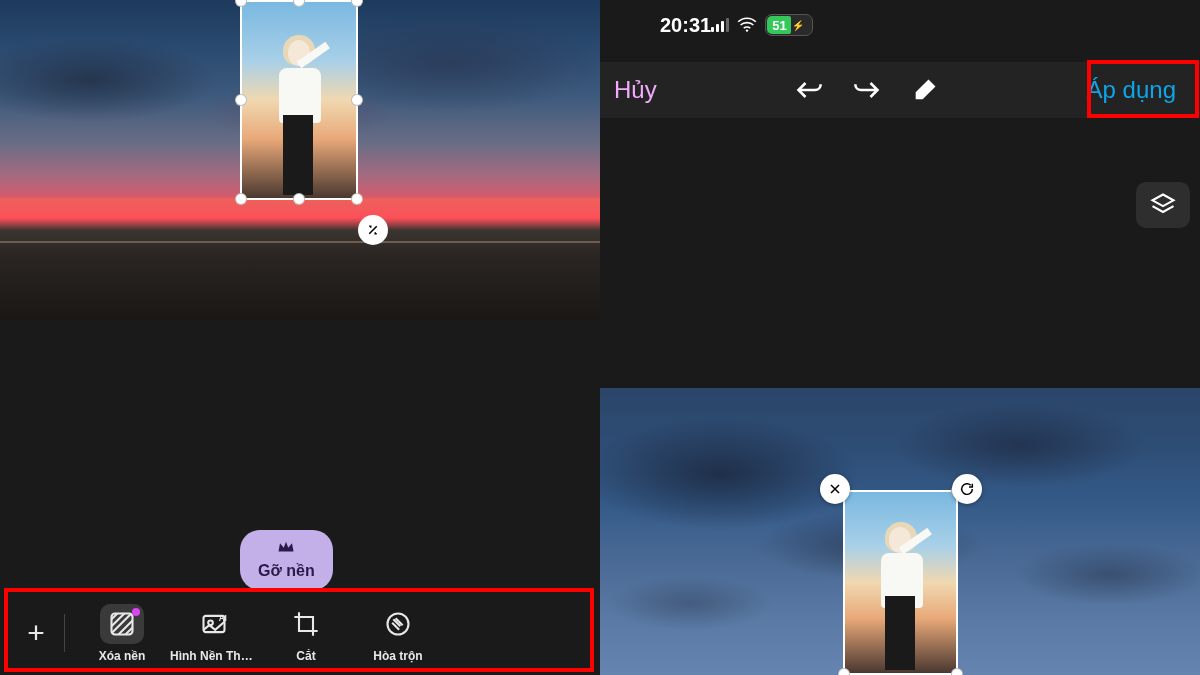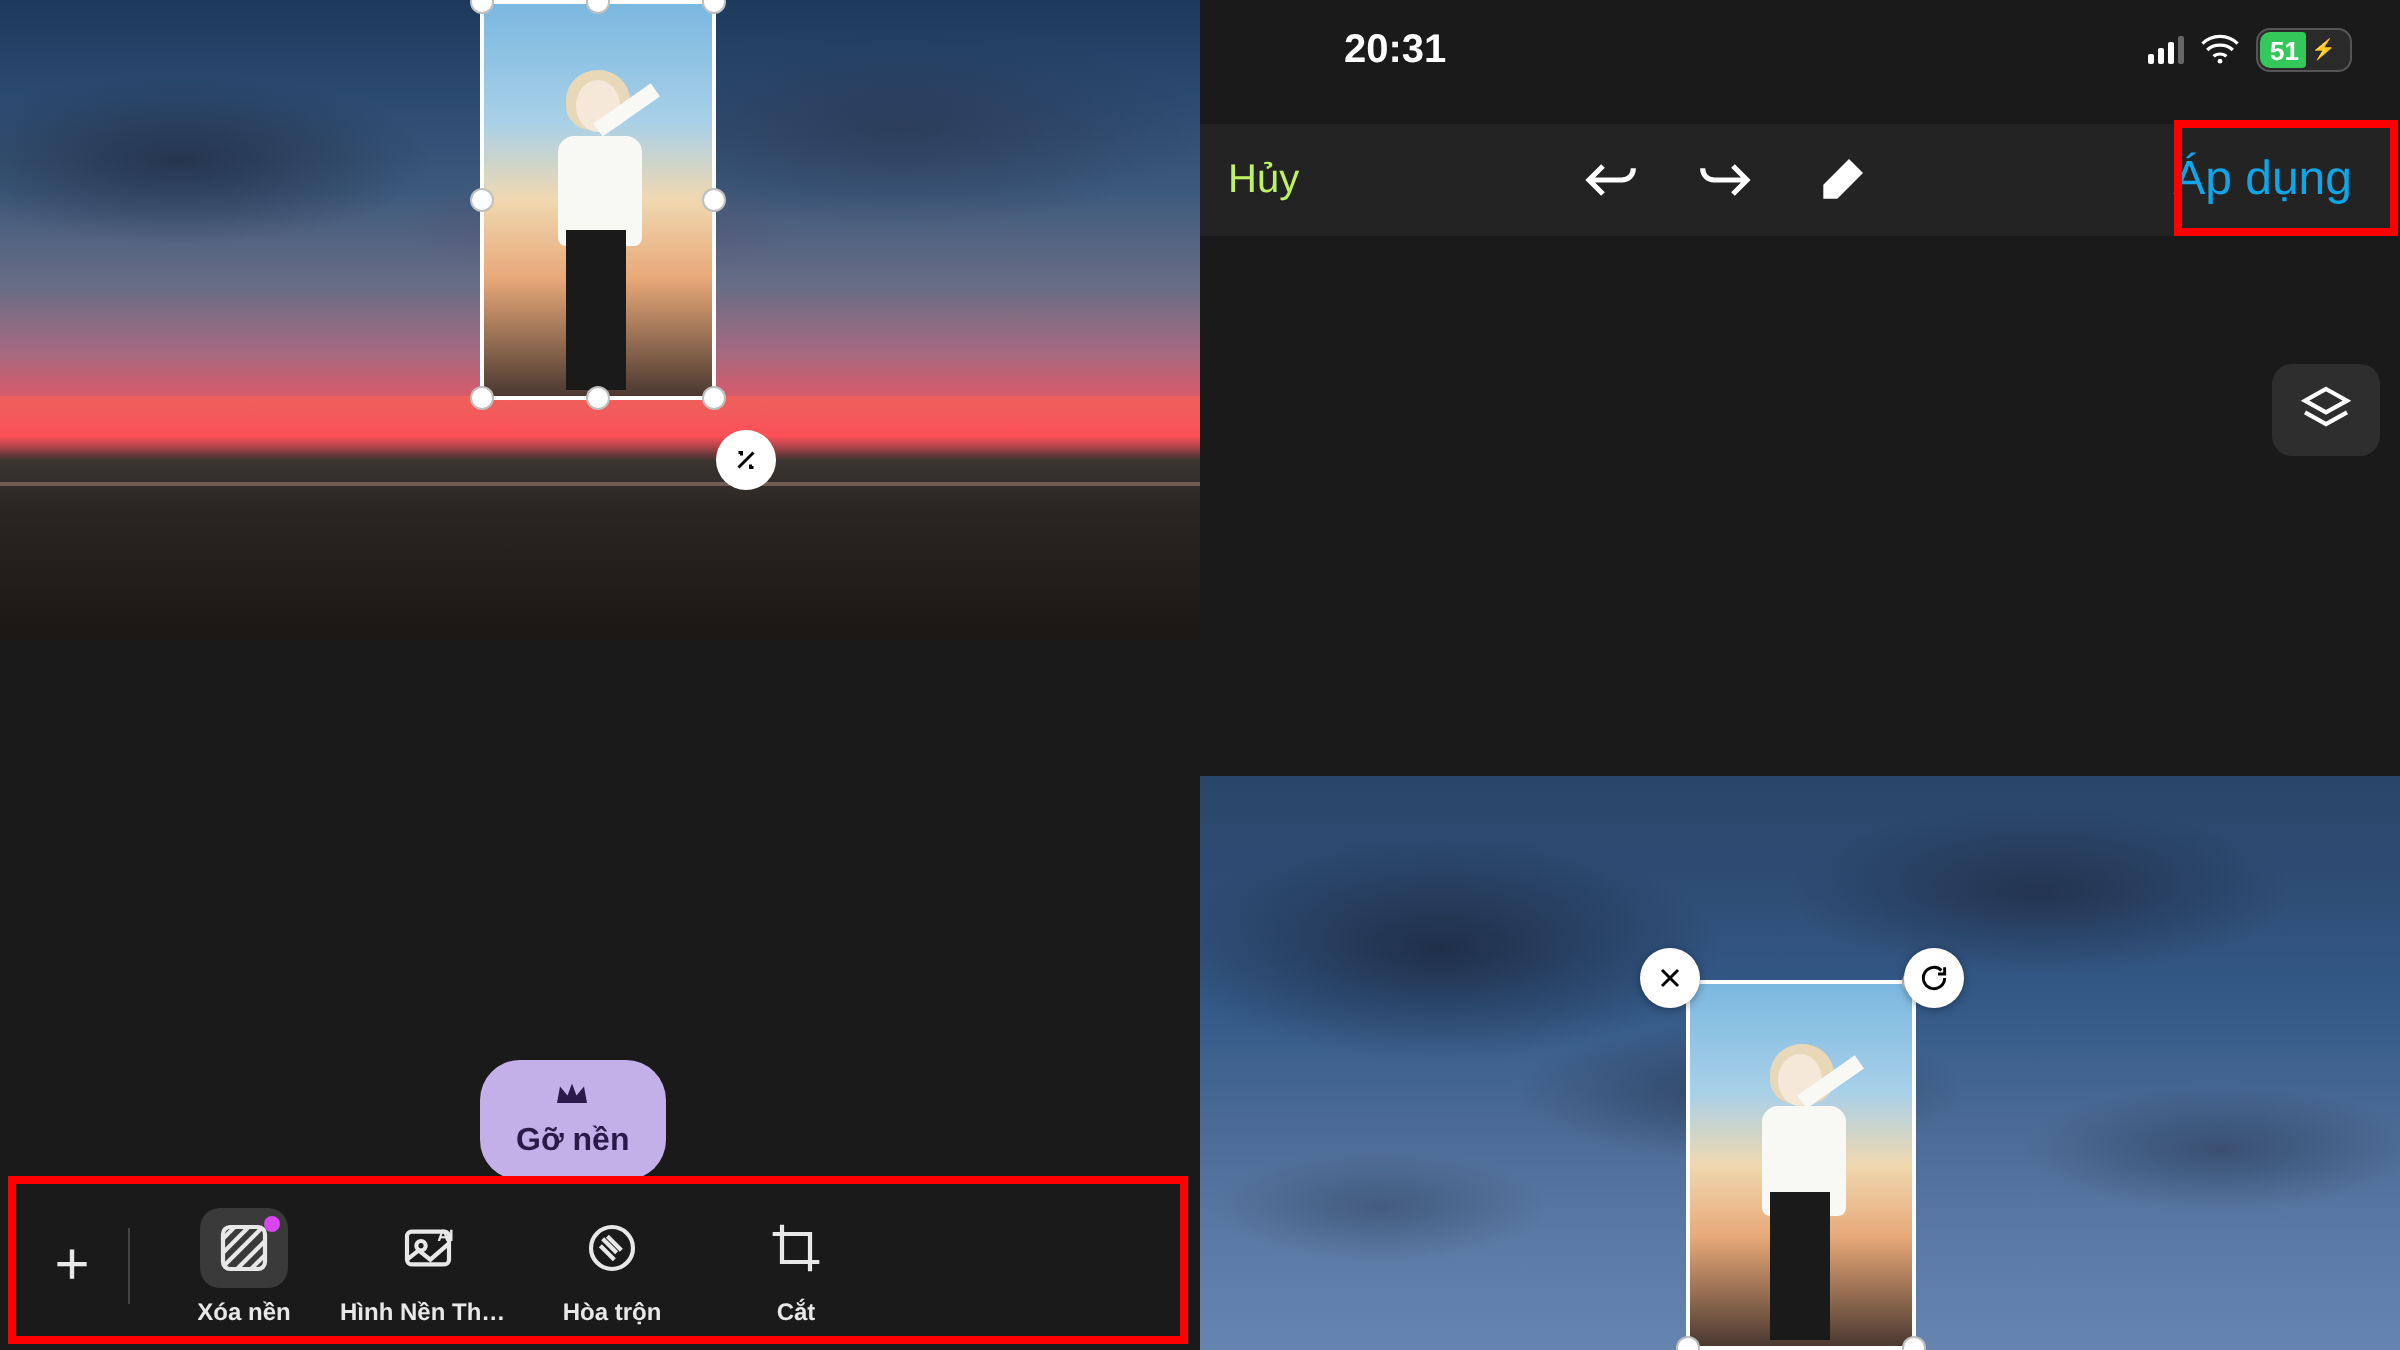--- a/index.html
+++ b/index.html
@@ -177,22 +177,22 @@
 
 .right-panel {
   position: absolute;
   left: 600px; top: 0;
   width: 600px; height: 675px;
   background: #1a1a1a;
 }
 .status-bar {
   position: absolute; top: 0; left: 0; right: 0;
   height: 50px;
-  display: flex; align-items: center; justify-content: space-between;
-  padding: 0 24px;
+  display: flex; align-items: center; 
+  padding: 0 12px;
   font-size: 20px; font-weight: 600; color: #fff;
 }
 .status-time { margin-left: 48px; }
 .status-right { display: flex; align-items: center; gap: 8px; }
 .signal-bars { display: flex; align-items: flex-end; gap: 2px; height: 14px; }
 .signal-bars span { width: 3px; background: #fff; border-radius: 1px; }
 .signal-bars span:nth-child(1){height:5px}
 .signal-bars span:nth-child(2){height:8px}
 .signal-bars span:nth-child(3){height:11px}
 .signal-bars span:nth-child(4){height:14px; background:#666}
@@ -210,21 +210,21 @@
 .battery-txt { position: relative; font-size: 13px; font-weight: 700; color: #fff; z-index: 2; }
 .battery-bolt { position: relative; font-size: 10px; z-index: 2; }
 
 .top-actions {
   position: absolute; top: 62px; left: 0; right: 0;
   height: 56px; background: #232323;
   display: flex; align-items: center;
   padding: 0 14px;
   gap: 14px;
 }
-.action-cancel { font-size: 20px; font-weight: 500; color: #bef264; margin-right: auto; }
+.action-cancel { font-size: 24px; font-weight: 500; color: #f0abfc; margin-right: auto; }
 .action-spacer { flex: 1; }
 .action-icn { width: 44px; height: 44px; display: flex; align-items: center; justify-content: center; }
 .action-icn svg { width: 30px; height: 28px; stroke: #fff; fill: none; stroke-width: 2.2; }
 .eraser-icn svg { fill: #fff; stroke: none; }
 .action-apply {
   font-size: 24px; font-weight: 400; color: #0ea5e9;
   padding: 4px 10px;
   position: relative;
 }
 .apply-highlight {
@@ -347,34 +347,34 @@
           <path d="M3 17 L8 13 L13 17 L21 10"></path>
           <text x="16" y="9" font-size="7" fill="#e8e8e8" stroke="none">AI</text>
         </svg>
       </div>
       <span class="tool-label">Hình Nền Thôn...</span>
     </div>
 
     <div class="tool">
       <div class="icon-wrap">
         <svg viewBox="0 0 24 24">
-          <circle cx="12" cy="12" r="9"></circle>
-          <path d="M8 8 L14 14 M10 7 L16 13 M7 11 L13 17"></path>
-        </svg>
-      </div>
-      <span class="tool-label">Hòa trộn</span>
+          <path d="M6 2 L6 18 L22 18 M2 6 L18 6 L18 22"></path>
+        </svg>
+      </div>
+      <span class="tool-label">Cắt</span>
     </div>
 
     <div class="tool">
       <div class="icon-wrap">
         <svg viewBox="0 0 24 24">
-          <path d="M6 2 L6 18 L22 18 M2 6 L18 6 L18 22"></path>
-        </svg>
-      </div>
-      <span class="tool-label">Cắt</span>
+          <circle cx="12" cy="12" r="9"></circle>
+          <path d="M8 8 L14 14 M10 7 L16 13 M7 11 L13 17"></path>
+        </svg>
+      </div>
+      <span class="tool-label">Hòa trộn</span>
     </div>
 
   </div>
   <div class="toolbar-highlight"></div>
 </div>
 
 <div class="right-panel">
   <div class="status-bar">
     <span class="status-time">20:31</span>
     <div class="status-right">

